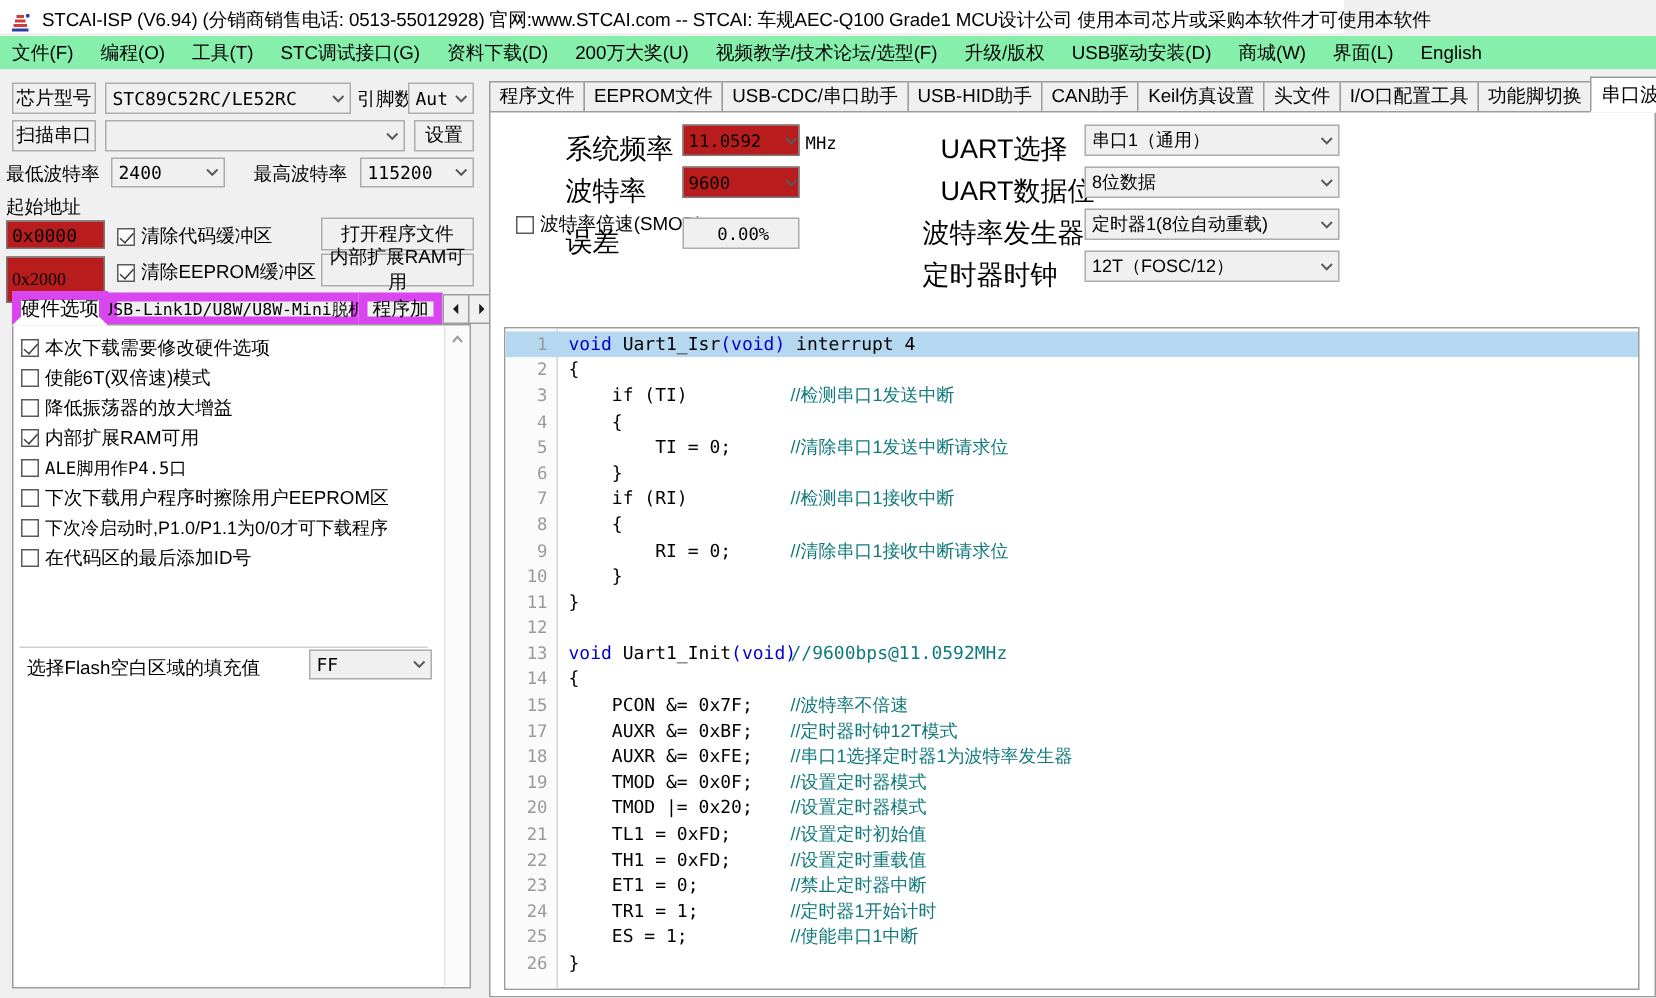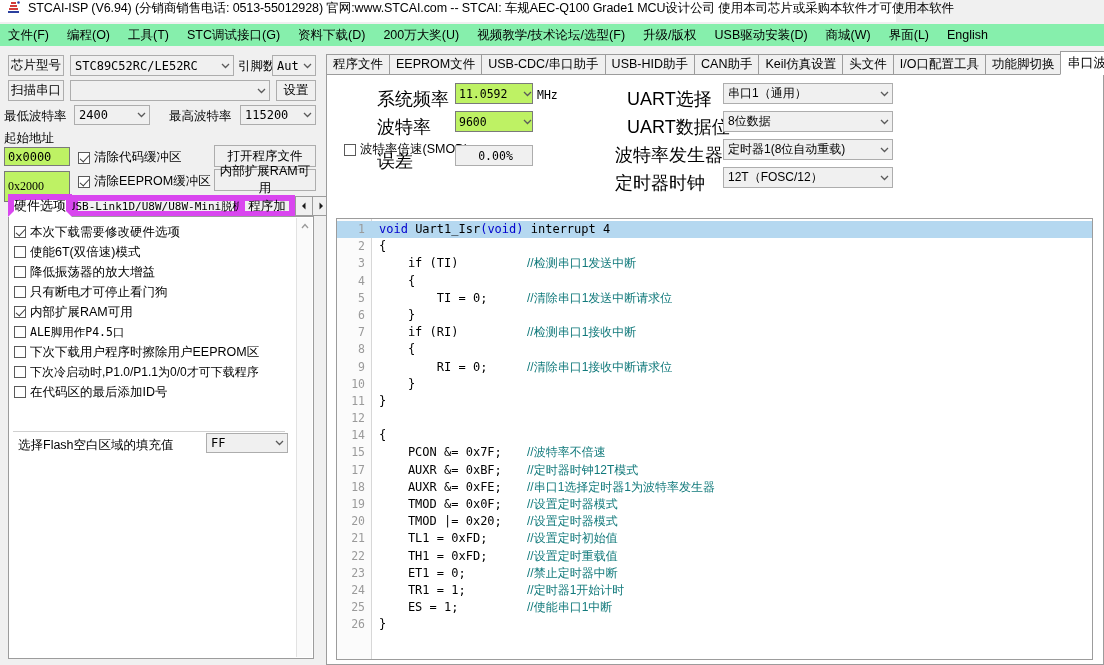--- a/index.html
+++ b/index.html
@@ -7,21 +7,21 @@
     width:1104px;height:665px;overflow:hidden;
     background:#f0f0f0;
     font-family:"Liberation Sans","DejaVu Sans",sans-serif;
     font-size:12px;color:#000;
     -webkit-font-smoothing:none;
   }
   .app{position:relative;width:1104px;height:665px;background:#f0f0f0;box-sizing:border-box;}
 
   
   .titlebar{position:absolute;left:0;top:0;width:896px;height:22px;background:#ffffff;
-            display:flex;align-items:flex-start;padding-left:6px;box-sizing:border-box;}
+            display:flex;align-items:flex-end;padding-left:6px;box-sizing:border-box;}
   .app-icon{width:16px;height:14px;position:relative;margin-right:6px;flex:0 0 auto;}
   .title-text{font-size:12.5px;color:#000;white-space:nowrap;letter-spacing:-0.1px;}
 
   
   .menubar{position:absolute;left:0;top:24px;width:1104px;height:22px;background:#86efac;
            display:flex;align-items:center;box-sizing:border-box;padding-left:8px;}
   .menu-item{font-size:12.5px;color:#000;padding:1px 9px 1px 0;margin-right:9px;white-space:nowrap;cursor:default;}
 
   
   .body-area{position:absolute;left:0;top:47px;width:1104px;height:618px;background:#f0f0f0;}
@@ -37,21 +37,21 @@
 
   .combo{
     background:#fff;border:1px solid #adadad;box-sizing:border-box;
     display:flex;align-items:center;position:relative;cursor:default;
   }
   .combo.gray{background:#f0f0f0;}
   .combo .cval{padding-left:4px;font-size:12px;white-space:nowrap;overflow:hidden;flex:1;}
   .combo .arrow{width:16px;display:flex;align-items:center;justify-content:center;flex:0 0 auto;}
   .arrow svg{display:block;}
 
-  .txt{background:#bef264;border:1px solid #7a7a7a;box-sizing:border-box;
+  .txt{background:#b91c1c;border:1px solid #7a7a7a;box-sizing:border-box;
        display:flex;align-items:center;padding-left:3px;font-size:12px;font-family:"DejaVu Sans Mono","Liberation Mono",monospace;}
   .lbl{font-size:12.5px;white-space:nowrap;}
   .mono{font-family:"DejaVu Sans Mono","Liberation Mono",monospace;font-size:11.5px;}
 
   
   .cb{width:12px;height:12px;border:1px solid #5a5a5a;background:#fff;box-sizing:border-box;
       flex:0 0 auto;position:relative;margin-right:4px;}
   .cb.checked::after{
     content:"";position:absolute;left:3px;top:0px;width:4px;height:8px;
     border:solid #3c3c3c;border-width:0 1.6px 1.6px 0;transform:rotate(42deg);
@@ -242,24 +242,20 @@
           </div>
           <div class="cbrow" style="height:20px;">
             <span class="cb"></span>
             <span class="cbl">使能6T(双倍速)模式</span>
           </div>
           <div class="cbrow" style="height:20px;">
             <span class="cb"></span>
             <span class="cbl">降低振荡器的放大增益</span>
           </div>
           <div class="cbrow" style="height:20px;">
-            <span class="cb"></span>
-            <span class="cbl">只有断电才可停止看门狗</span>
-          </div>
-          <div class="cbrow" style="height:20px;">
             <span class="cb checked"></span>
             <span class="cbl">内部扩展RAM可用</span>
           </div>
           <div class="cbrow" style="height:20px;">
             <span class="cb"></span>
             <span class="cbl mono" style="font-size:11.5px;">ALE脚用作P4.5口</span>
           </div>
           <div class="cbrow" style="height:20px;">
             <span class="cb"></span>
             <span class="cbl">下次下载用户程序时擦除用户EEPROM区</span>
@@ -384,20 +380,21 @@
               <div class="cline"><span class="ln">3</span><span class="ctext"><span>    if (TI)</span></span><span class="ctext cmt" style="left: 190px;">//检测串口1发送中断</span></div>
               <div class="cline"><span class="ln">4</span><span class="ctext"><span>    {</span></span></div>
               <div class="cline"><span class="ln">5</span><span class="ctext"><span>        TI = 0;</span></span><span class="ctext cmt" style="left: 190px;">//清除串口1发送中断请求位</span></div>
               <div class="cline"><span class="ln">6</span><span class="ctext"><span>    }</span></span></div>
               <div class="cline"><span class="ln">7</span><span class="ctext"><span>    if (RI)</span></span><span class="ctext cmt" style="left: 190px;">//检测串口1接收中断</span></div>
               <div class="cline"><span class="ln">8</span><span class="ctext"><span>    {</span></span></div>
               <div class="cline"><span class="ln">9</span><span class="ctext"><span>        RI = 0;</span></span><span class="ctext cmt" style="left: 190px;">//清除串口1接收中断请求位</span></div>
               <div class="cline"><span class="ln">10</span><span class="ctext"><span>    }</span></span></div>
               <div class="cline"><span class="ln">11</span><span class="ctext"><span>}</span></span></div>
               <div class="cline"><span class="ln">12</span><span class="ctext"></span></div>
+              <div class="cline"><span class="ln">13</span><span class="ctext"><span class="kw">void </span><span>Uart1_Init</span><span class="kw">(void)</span></span><span class="ctext cmt-mono" style="left: 190px;">//9600bps@11.0592MHz</span></div>
               <div class="cline"><span class="ln">14</span><span class="ctext"><span>{</span></span></div>
               <div class="cline"><span class="ln">15</span><span class="ctext"><span>    PCON &amp;= 0x7F;</span></span><span class="ctext cmt" style="left: 190px;">//波特率不倍速</span></div>
               <div class="cline"><span class="ln">17</span><span class="ctext"><span>    AUXR &amp;= 0xBF;</span></span><span class="ctext cmt" style="left: 190px;">//定时器时钟12T模式</span></div>
               <div class="cline"><span class="ln">18</span><span class="ctext"><span>    AUXR &amp;= 0xFE;</span></span><span class="ctext cmt" style="left: 190px;">//串口1选择定时器1为波特率发生器</span></div>
               <div class="cline"><span class="ln">19</span><span class="ctext"><span>    TMOD &amp;= 0x0F;</span></span><span class="ctext cmt" style="left: 190px;">//设置定时器模式</span></div>
               <div class="cline"><span class="ln">20</span><span class="ctext"><span>    TMOD |= 0x20;</span></span><span class="ctext cmt" style="left: 190px;">//设置定时器模式</span></div>
               <div class="cline"><span class="ln">21</span><span class="ctext"><span>    TL1 = 0xFD;</span></span><span class="ctext cmt" style="left: 190px;">//设置定时初始值</span></div>
               <div class="cline"><span class="ln">22</span><span class="ctext"><span>    TH1 = 0xFD;</span></span><span class="ctext cmt" style="left: 190px;">//设置定时重载值</span></div>
               <div class="cline"><span class="ln">23</span><span class="ctext"><span>    ET1 = 0;</span></span><span class="ctext cmt" style="left: 190px;">//禁止定时器中断</span></div>
               <div class="cline"><span class="ln">24</span><span class="ctext"><span>    TR1 = 1;</span></span><span class="ctext cmt" style="left: 190px;">//定时器1开始计时</span></div>

